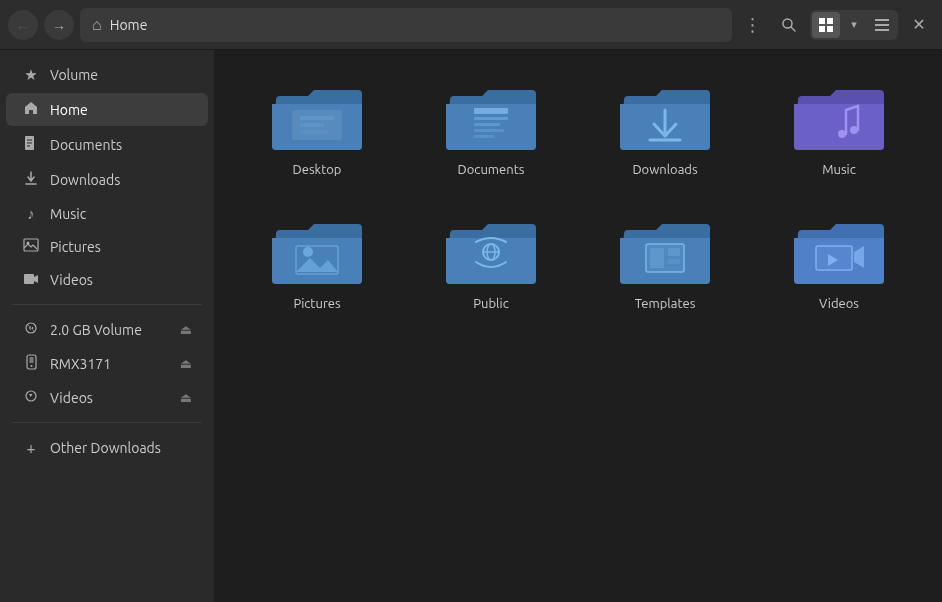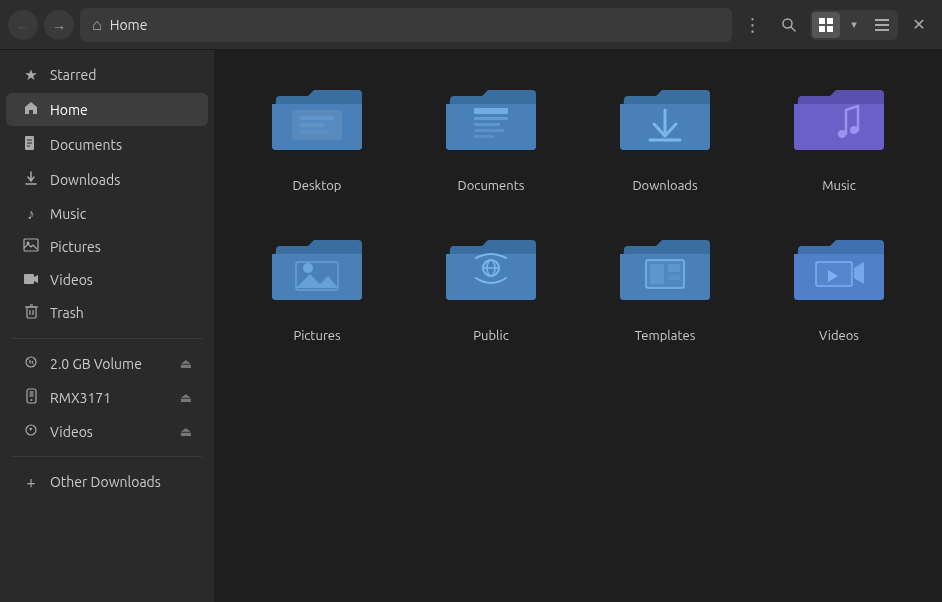--- a/index.html
+++ b/index.html
@@ -144,21 +144,21 @@
     }
     .file-grid {
       display: grid;
       grid-template-columns: repeat(4, 1fr);
       gap: 16px;
     }
     .file-item {
       display: flex;
       flex-direction: column;
       align-items: center;
-      gap: 24px;
+      gap: 8px;
       padding: 12px 8px;
       border-radius: 8px;
       cursor: pointer;
       color: #ccc;
       font-size: 13px;
       text-align: center;
     }
     .folder-svg {
       width: 90px;
       height: 72px;
@@ -201,21 +201,21 @@
   </div>
   <button class="close-btn">✕</button>
 </div>
 
 <div class="main">
 
   <div class="sidebar">
 
     <div class="sidebar-item">
       <span class="icon">★</span>
-      <span>Starred</span>
+      <span>Volume</span>
     </div>
     <div class="sidebar-item active">
       <span class="icon">
         <svg width="16" height="16" viewBox="0 0 16 16" fill="#aaa">
           <path d="M8 2L2 7v7h4v-4h4v4h4V7L8 2z"></path>
         </svg>
       </span>
       <span>Home</span>
     </div>
     <div class="sidebar-item">
@@ -252,32 +252,20 @@
       <span>Pictures</span>
     </div>
     <div class="sidebar-item">
       <span class="icon">
         <svg width="16" height="12" viewBox="0 0 16 12" fill="#aaa">
           <rect x="1" y="1" width="10" height="10" rx="1"></rect>
           <path d="M11 4l4-2v8l-4-2V4z"></path>
         </svg>
       </span>
       <span>Videos</span>
-    </div>
-    <div class="sidebar-item">
-      <span class="icon">
-        <svg width="13" height="15" viewBox="0 0 13 15" fill="none" stroke="#aaa" stroke-width="1.2">
-          <rect x="2" y="3" width="9" height="11" rx="1"></rect>
-          <line x1="0" y1="3" x2="13" y2="3"></line>
-          <line x1="5" y1="1" x2="8" y2="1"></line>
-          <line x1="5" y1="6" x2="5" y2="11"></line>
-          <line x1="8" y1="6" x2="8" y2="11"></line>
-        </svg>
-      </span>
-      <span>Trash</span>
     </div>
 
     <div class="sidebar-divider"></div>
 
     <div class="sidebar-item eject-item">
       <div class="left">
         <span class="icon">
           <svg width="14" height="14" viewBox="0 0 14 14" fill="#aaa">
             <circle cx="7" cy="7" r="5" fill="none" stroke="#aaa" stroke-width="1.2"></circle>
             <path d="M5 7 l1.5-2.5v5L5 7z M8 5.5l1.5 1.5-1.5 1.5" fill="#aaa" stroke="none"></path>

